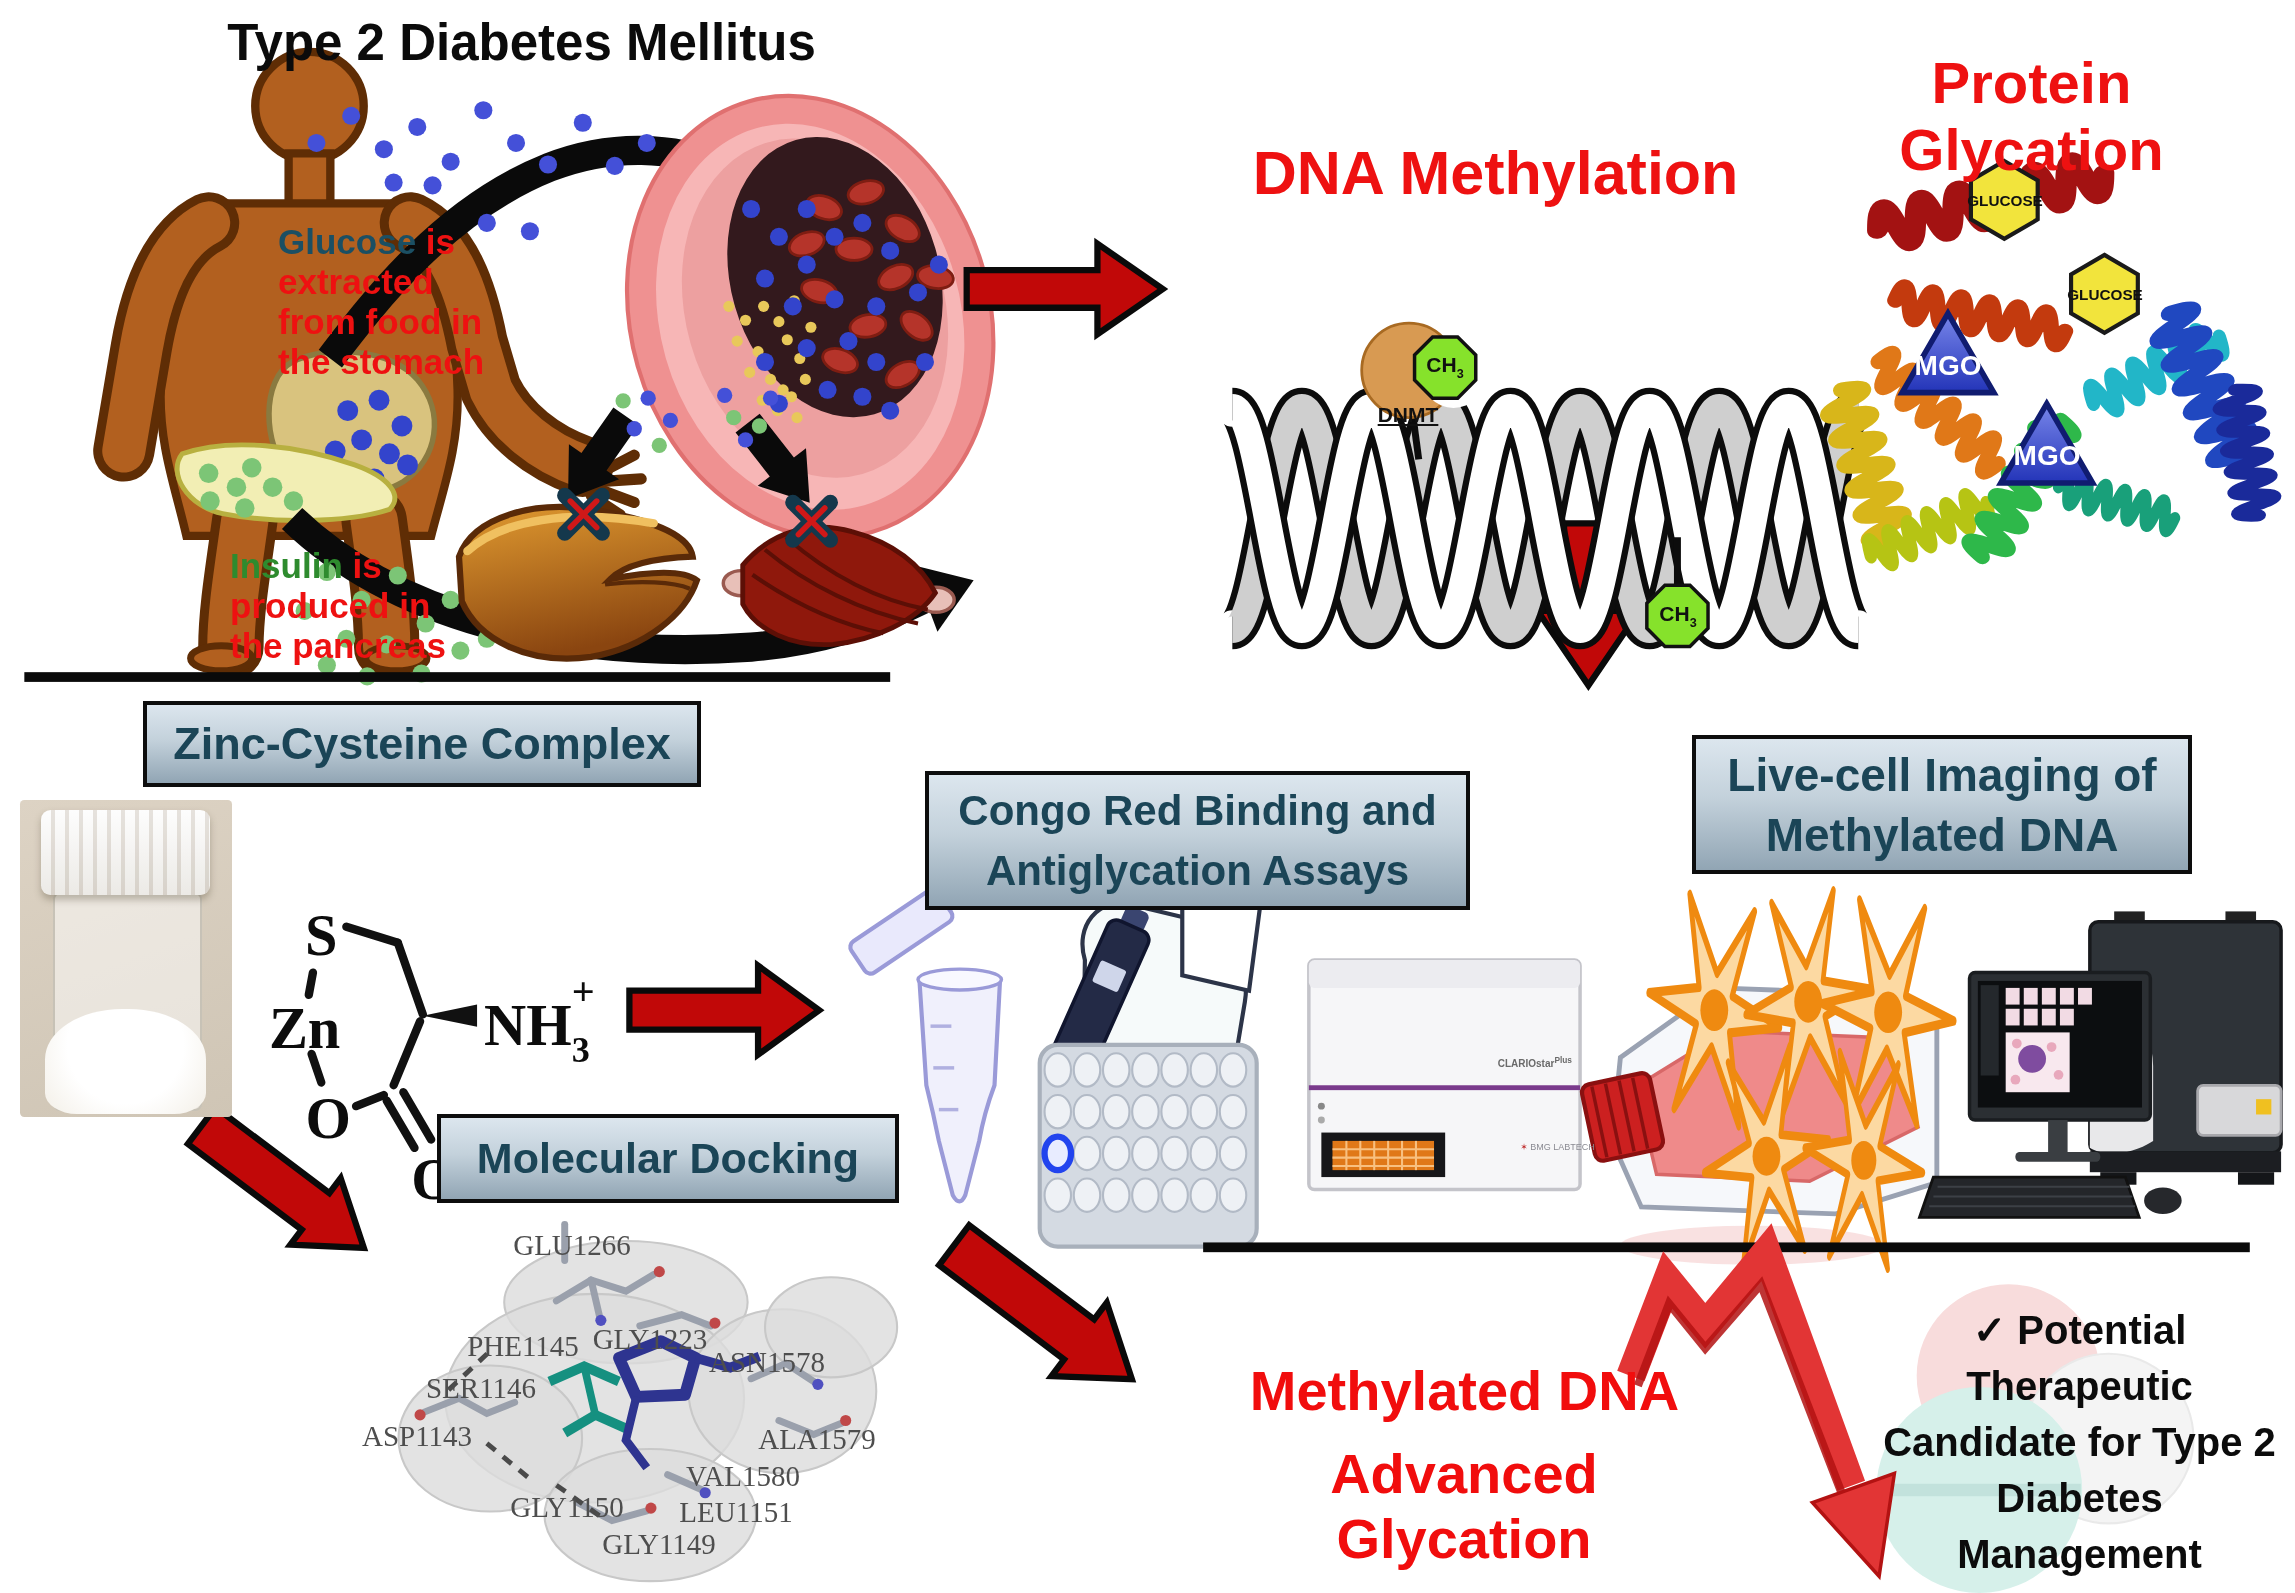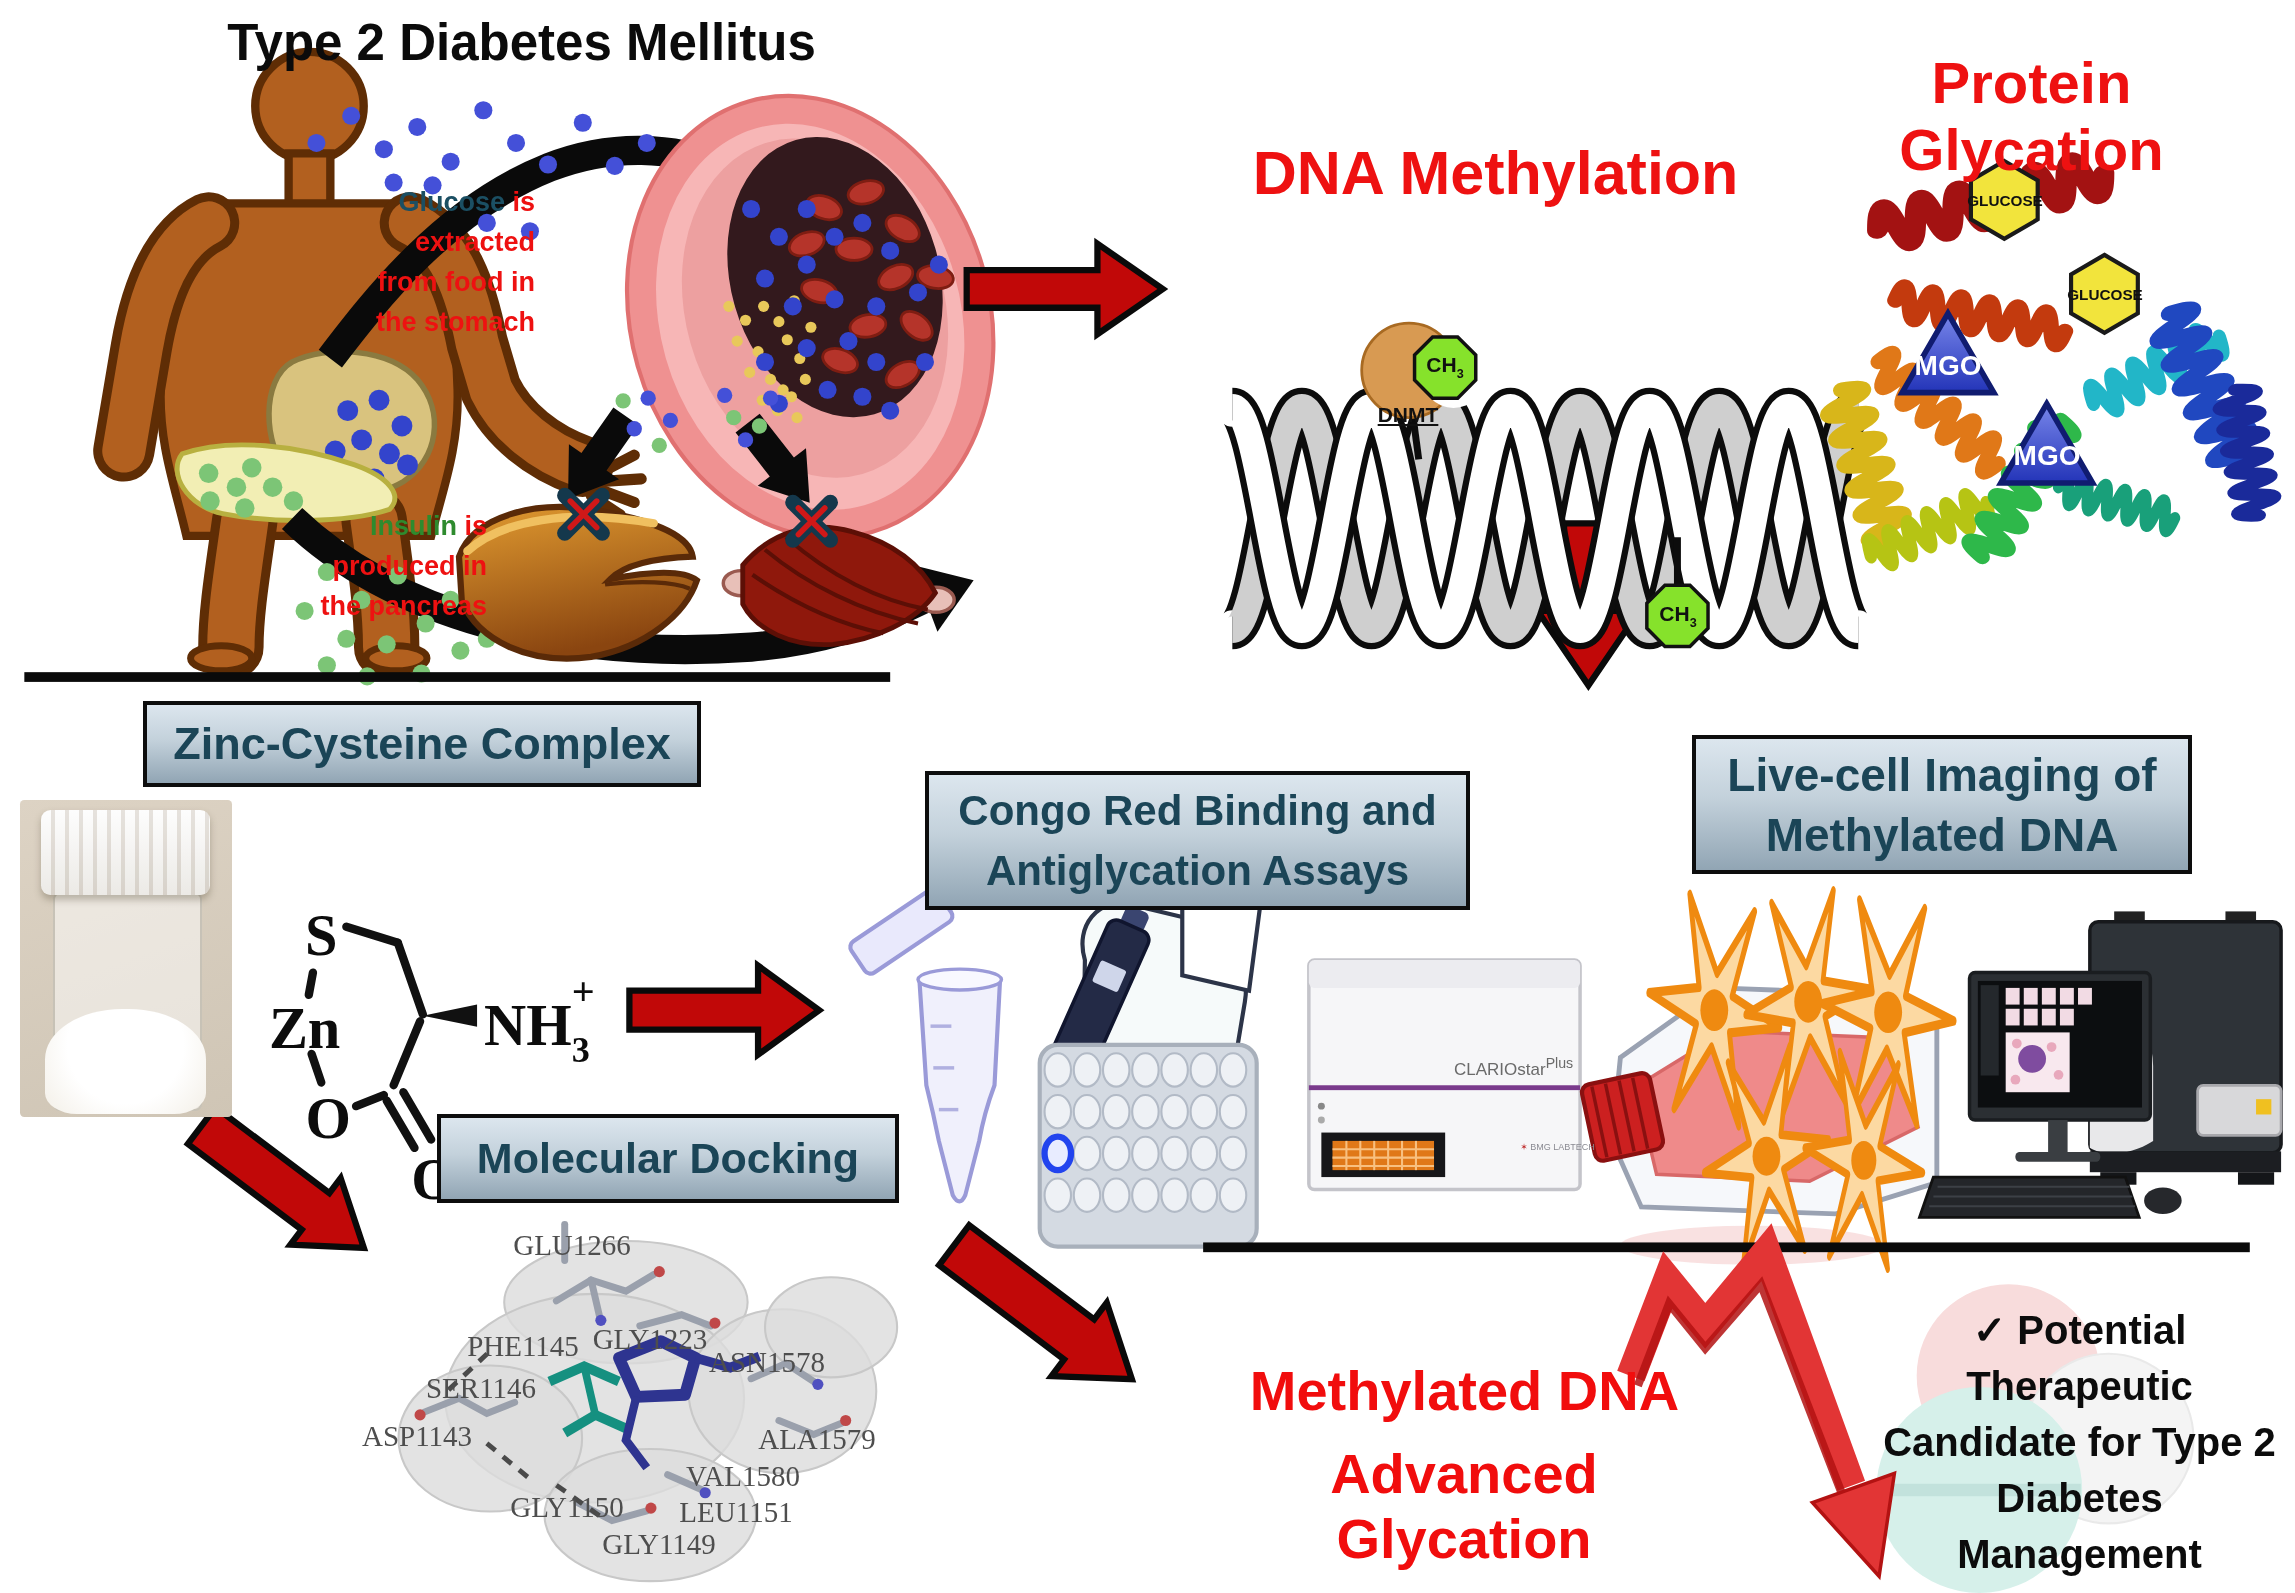--- a/index.html
+++ b/index.html
@@ -6,21 +6,21 @@
   .scene{position:relative;width:2295px;height:1594px;background:#ffffff;overflow:hidden;
          font-family:"Liberation Sans",sans-serif;}
   .scene svg.art{position:absolute;left:0;top:0;z-index:1;}
   .ov{position:absolute;z-index:2;}
 
   .main-title{left:104px;top:12.5px;width:835px;text-align:center;font-size:51px;font-weight:bold;color:#0b0b0b;}
   .red-title{font-weight:bold;color:#ee1111;text-align:center;}
   .dna-title{left:1252px;top:138px;width:487px;font-size:61px;}
   .pg-title{left:1809px;top:49px;width:445px;font-size:58px;}
 
-  .note{font-weight:bold;font-size:27px;line-height:40px;text-align:right;color:#ee1111;}
+  .note{font-weight:bold;font-size:35px;line-height:40px;text-align:left;color:#ee1111;margin-top:40px;}
   .glucose-note{left:278px;top:182px;width:257px;}
   .insulin-note{left:230px;top:506px;width:257px;}
   .hl-teal{color:#1b4f63;}
   .hl-green{color:#2e8b2e;}
 
   .panel{position:absolute;z-index:2;border:4.9px solid #0d0d0d;
          background:linear-gradient(180deg,#dce6ee 0%,#c3d1db 45%,#91a5b4 100%);
          display:flex;align-items:center;justify-content:center;flex-direction:column;
          color:#1b4557;font-weight:bold;text-align:center;}
   .zinc-box{left:143px;top:701px;width:550px;height:78px;font-size:45px;}
@@ -55,21 +55,21 @@
   .vial .powder{position:absolute;left:12%;bottom:1%;width:76%;height:33%;
     background:radial-gradient(circle at 50% 35%,#ffffff 0 55%,#f3efe7 100%);border-radius:48% 48% 20% 20%;}
 
   .outcome{font-weight:bold;color:#f10d0d;font-size:56px;text-align:center;}
   .out1{left:1221px;top:1358px;width:487px;}
   .out2{left:1203px;top:1441px;width:522px;}
   .out3{left:1221px;top:1522px;width:487px;}
 
   .conclusion{left:1878px;top:1302px;width:403px;text-align:center;font-weight:bold;color:#0c0c0c;
               font-size:40px;line-height:56px;z-index:2;}
-  .machine-label{left:1454px;top:1055px;width:118px;font-size:17px;color:#6a6a6a;text-align:right;font-weight:normal;}
+  .machine-label{left:1454px;top:1055px;width:118px;font-size:10px;color:#6a6a6a;text-align:right;font-weight:bold;}
   .machine-brand{left:1516px;top:1142px;width:83px;font-size:9px;color:#8a8a92;text-align:center;}
   .brand-star{color:#c03030;}
 </style>
 </head>
 <body>
 
 <div class="scene">
 
 <svg class="art" width="2295" height="1594" viewBox="0 0 3300 2291">
   <defs>

